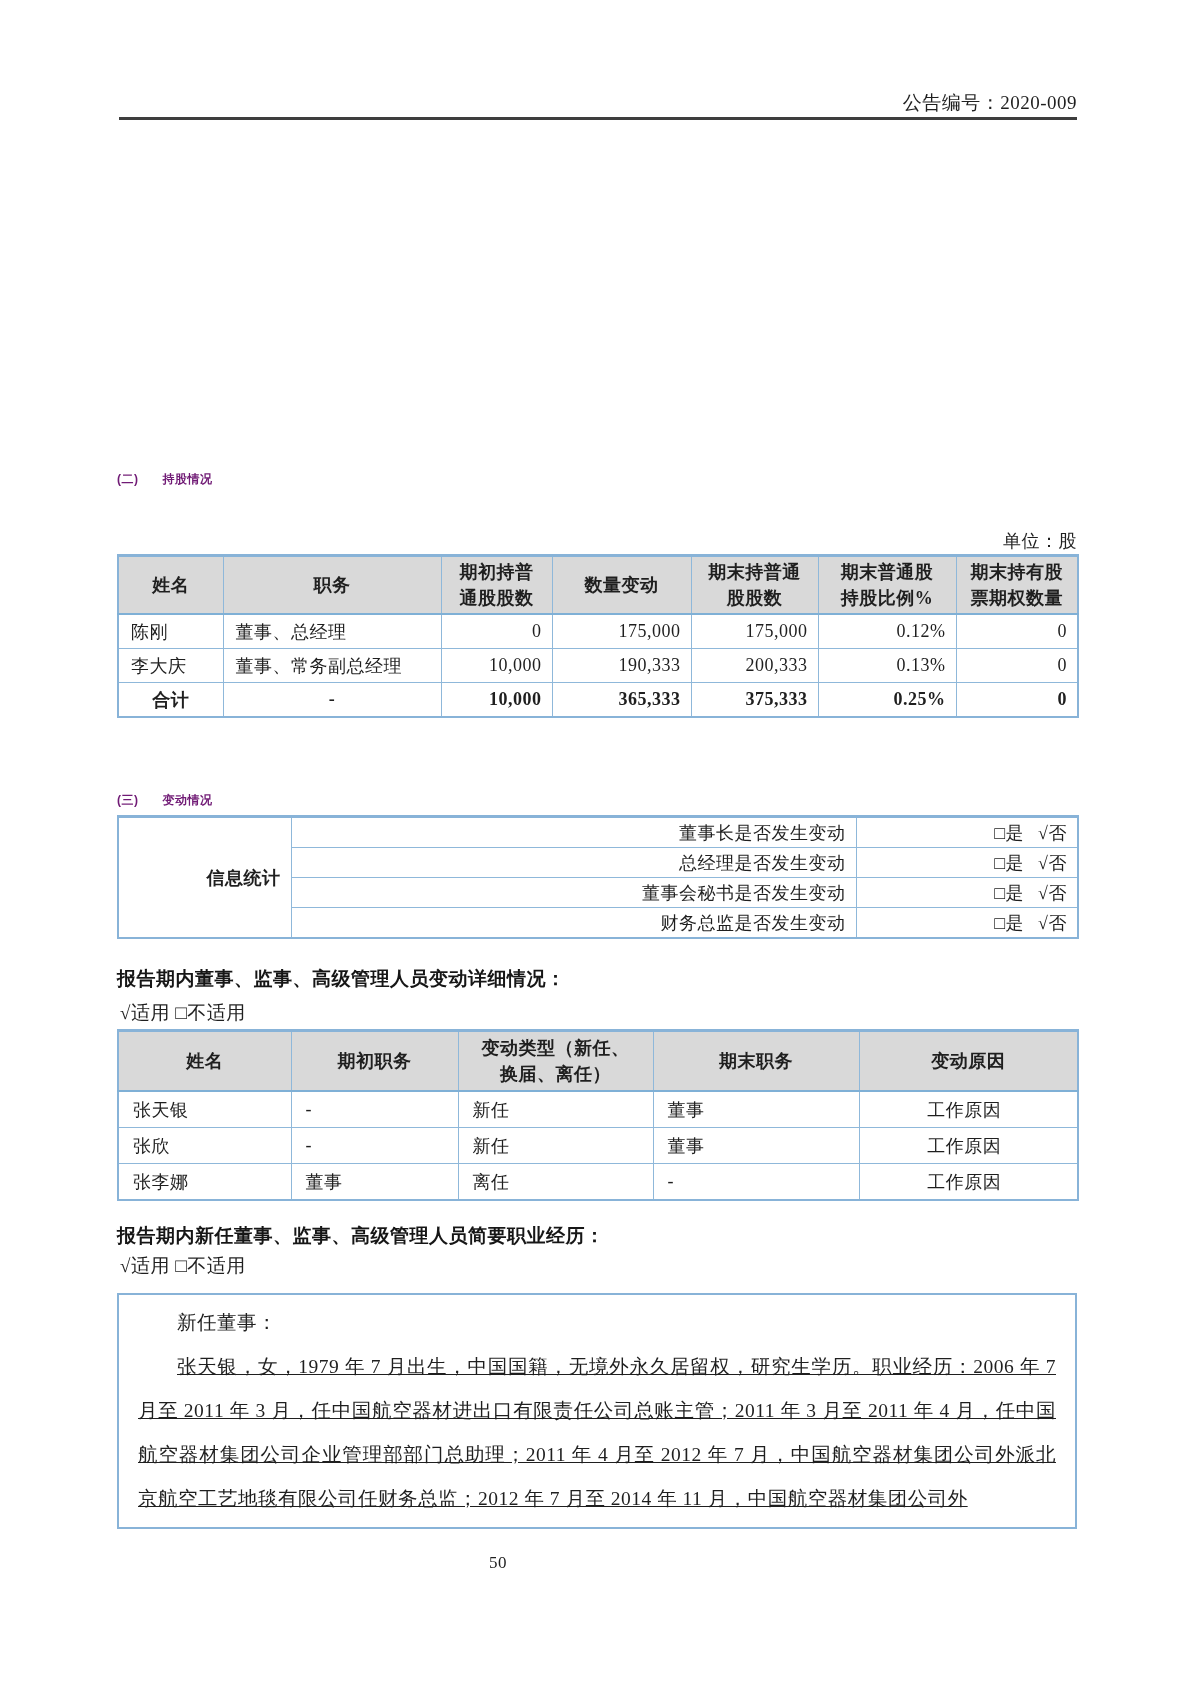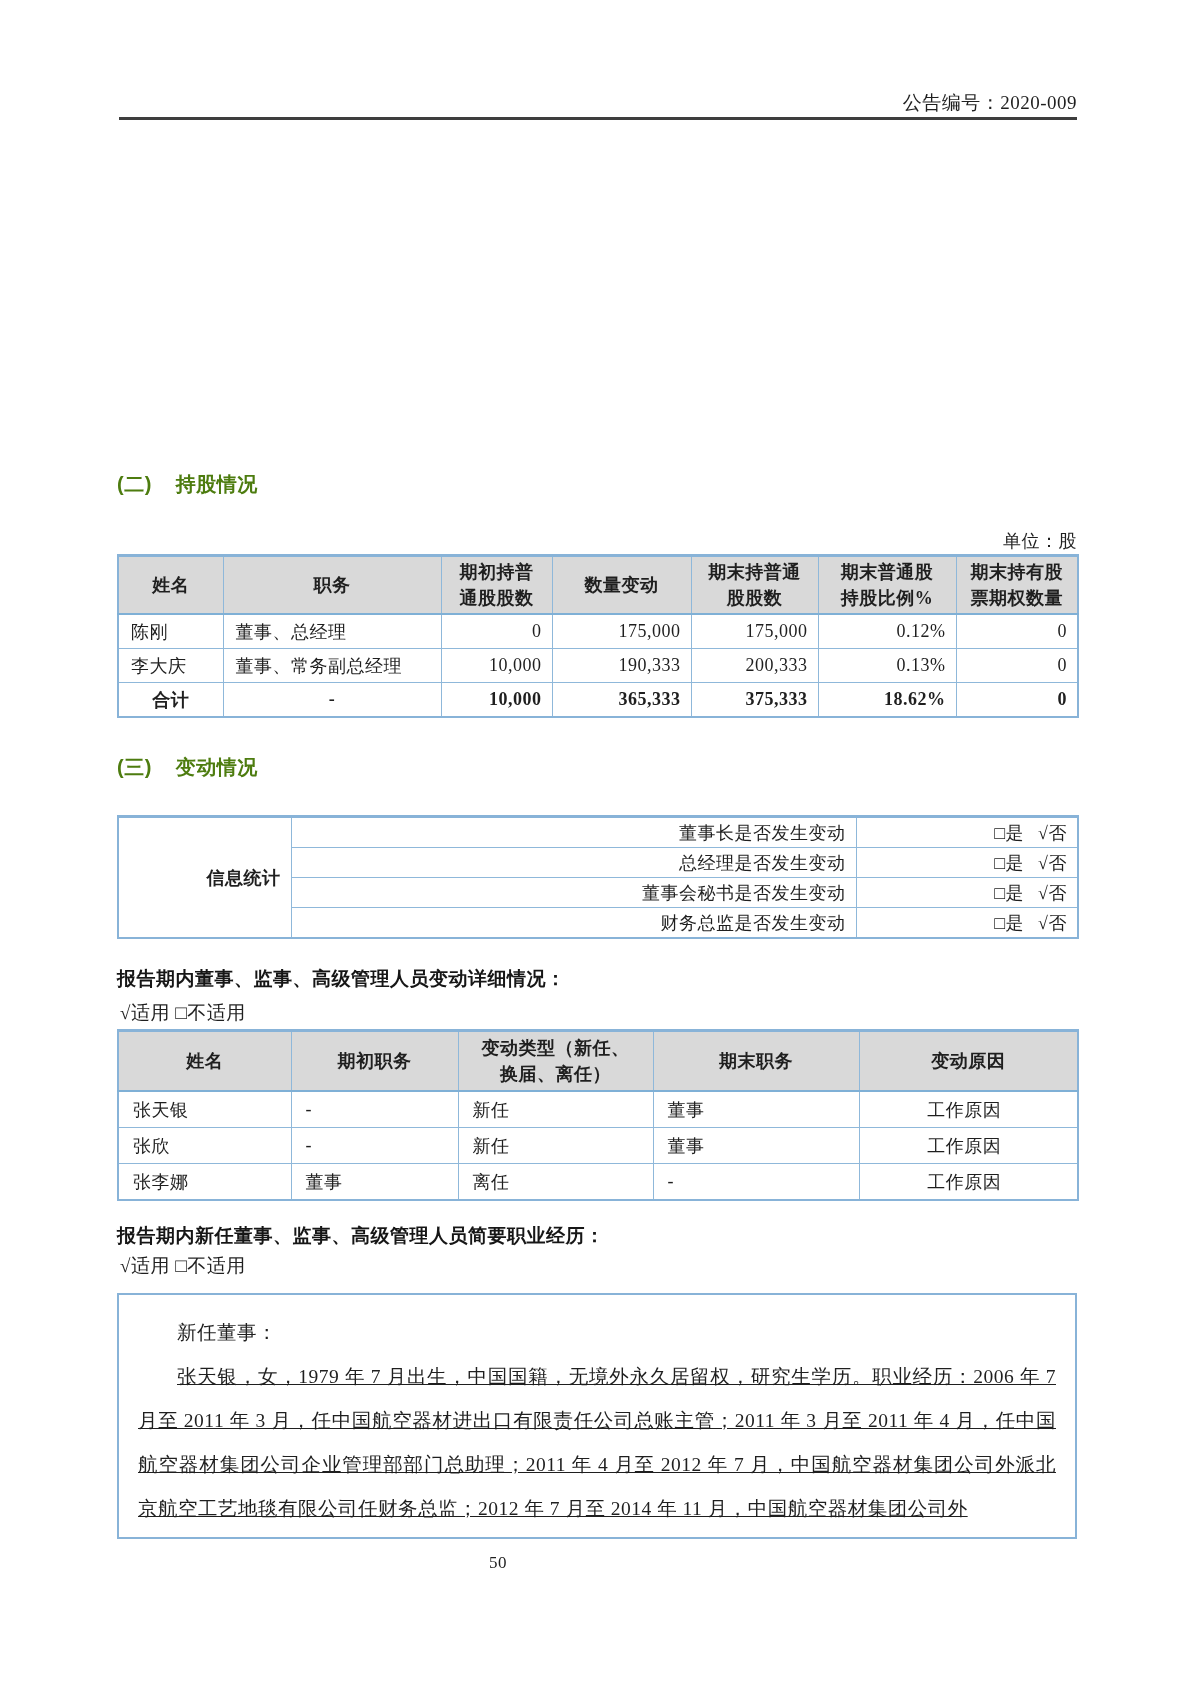--- a/index.html
+++ b/index.html
@@ -8,24 +8,24 @@
     font-family:"Liberation Serif","DejaVu Serif",serif;
     color:#1f1f1f;overflow:hidden;letter-spacing:0.5px;border-radius:24px;
   }
   .abs{position:absolute;}
   .doc-number{top:90px;left:117px;width:960px;text-align:right;font-size:19px;}
   .head-rule{top:117px;left:119px;width:958px;border-top:3px solid #3e3e3e;}
   .blue-box{left:117px;width:918px;border:2px solid #88b3d8;background:#fff;padding:0 19px;}
   .box1{top:149px;height:272px;padding-top:3px;}
   .box1 p{margin:0;font-size:19px;line-height:45px;text-indent:2em;white-space:nowrap;}
   .sec-heading{left:117px;font-family:"Liberation Sans","DejaVu Sans",sans-serif;
-    font-weight:bold;font-size:20px;color:#4d7c0f;}
+    font-weight:bold;font-size:12px;color:#701a75;}
   .sec-heading .sec-title{margin-left:24px;}
   .sec2-heading{top:471px;}
-  .sec3-heading{top:754px;}
+  .sec3-heading{top:792px;}
   .unit-note{top:529px;left:117px;width:960px;text-align:right;font-size:18px;}
   table{border-collapse:collapse;table-layout:fixed;background:#fff;}
   .doc-table{border:2px solid #88b3d8;border-top-width:3px;}
   .doc-table th,.doc-table td{border:1px solid #8fb8da;overflow:hidden;}
   .doc-table th{
     background:#d9d9d9;font-weight:bold;font-size:18px;line-height:26px;
     text-align:center;vertical-align:middle;white-space:pre-line;padding:2px 2px;
   }
   .doc-table .hrow th{border-bottom:2px solid #7fb0d6;}
   .doc-table td{font-size:18px;vertical-align:middle;padding:0 10px;}
@@ -43,21 +43,21 @@
     font-weight:bold;font-size:19px;color:#161616;}
   .detail-heading{top:966px;}
   .bio-heading{top:1223px;}
   .applicable{left:120px;font-size:19px;}
   .applicable1{top:1000px;}
   .applicable2{top:1253px;}
   .t3{top:1029px;left:117px;width:960px;}
   .t3 th{height:54px;}
   .t3 td{height:35px;text-align:left;padding-left:14px;}
   .t3 td.c-reason{text-align:center;padding-left:2px;}
-  .box2{top:1293px;height:226px;padding-top:16px;}
+  .box2{top:1293px;height:226px;padding-top:6px;}
   .box2 p{margin:0;font-size:19.5px;line-height:44px;text-indent:2em;}
   .box2 .bio-para{text-align:justify;text-decoration:underline;}
   .page-number{top:1553px;left:0;width:996px;text-align:center;font-size:17px;}
 </style>
 </head>
 <body>
 
 <div class="page">
 
   <div class="abs doc-number">公告编号：2020-009</div>
@@ -111,21 +111,21 @@
       <td class="c-num">200,333</td>
       <td class="c-num">0.13%</td>
       <td class="c-num">0</td>
     </tr>
     <tr class="total">
       <td class="c-center">合计</td>
       <td class="c-center">-</td>
       <td class="c-num">10,000</td>
       <td class="c-num">365,333</td>
       <td class="c-num">375,333</td>
-      <td class="c-num">18.62%</td>
+      <td class="c-num">0.25%</td>
       <td class="c-num">0</td>
     </tr>
   </tbody>
     </table>
 
   <div class="abs sec-heading sec3-heading">
     <span>(三)</span><span class="sec-title">变动情况</span>
   </div>
 
   <table class="abs doc-table t2">

